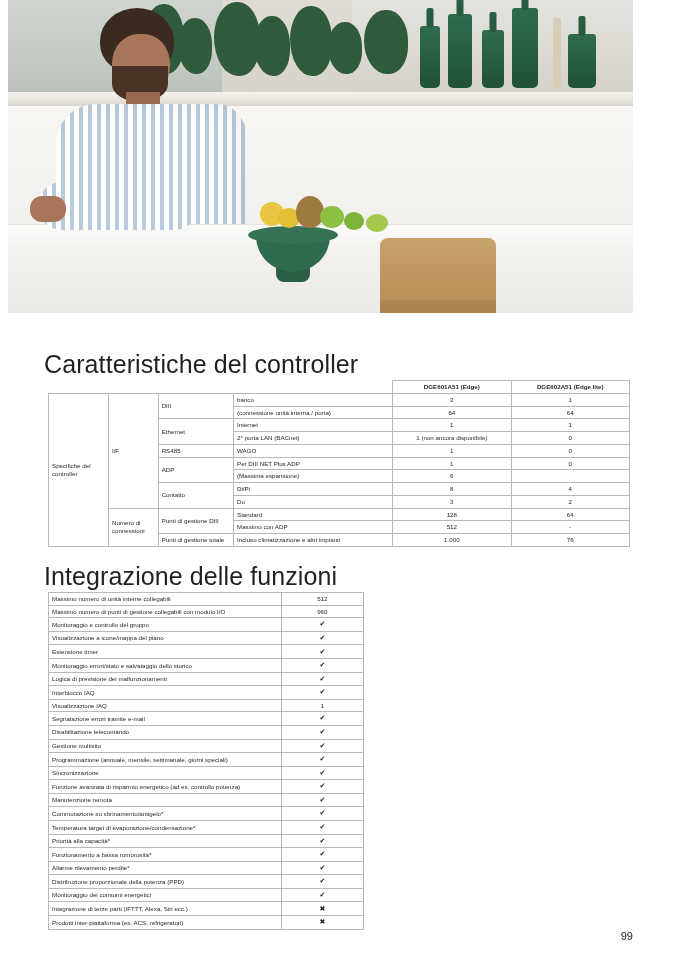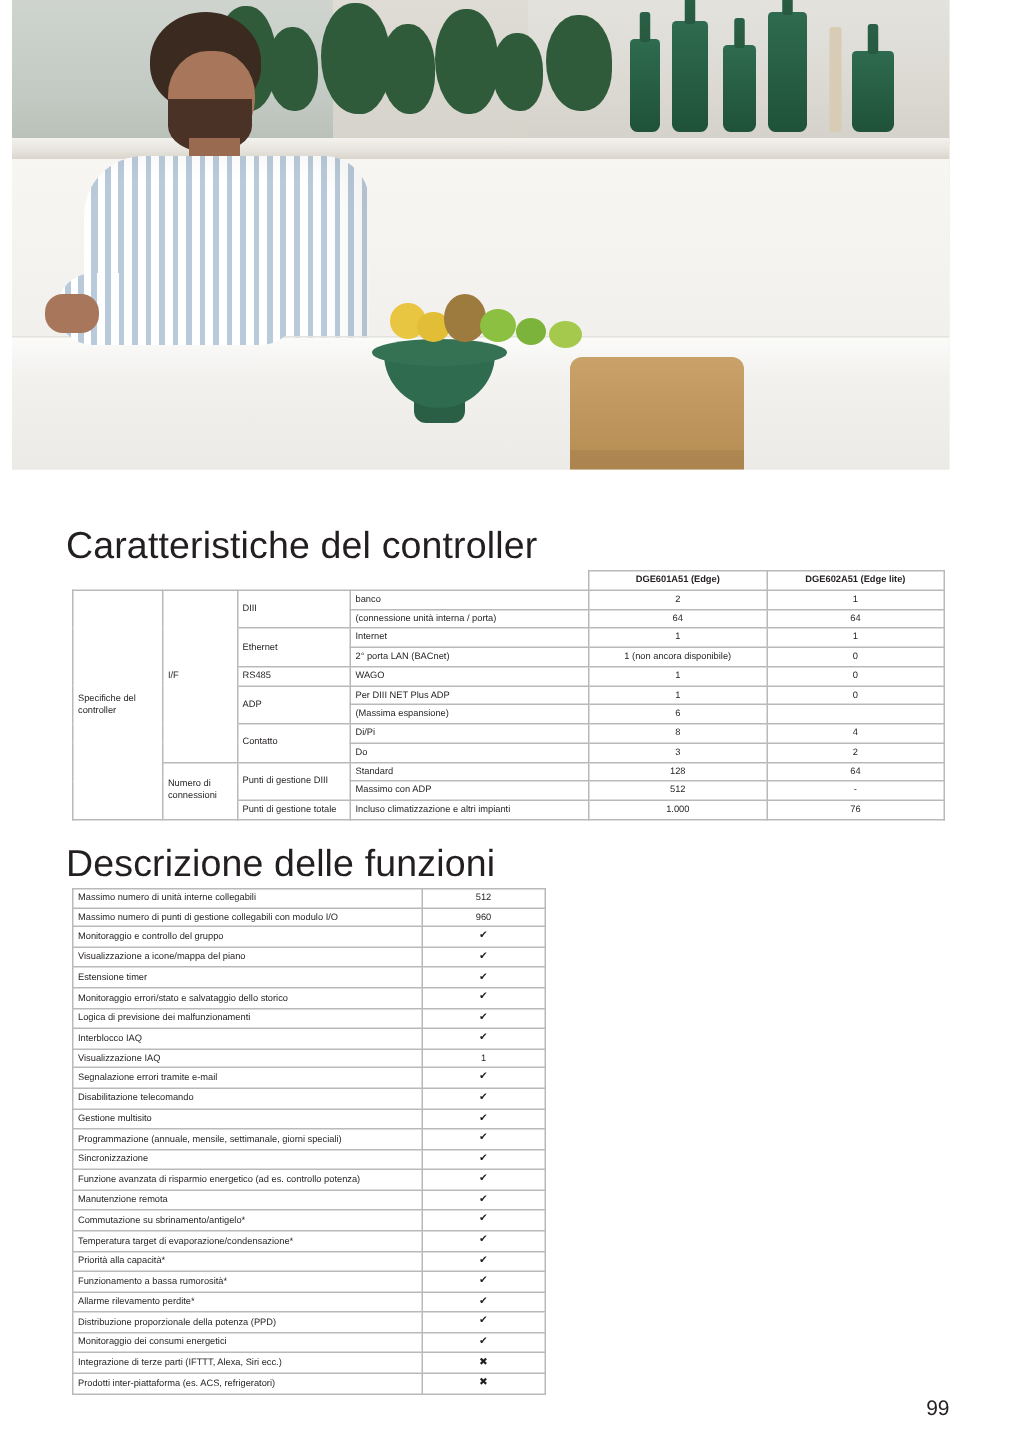--- a/index.html
+++ b/index.html
@@ -220,21 +220,21 @@
   .tbl2 .feat { width: 236px; }
   .tbl2 .val { width: 80px; text-align: center; }
   .mark-check { font-size: 7px; }
   .mark-x { font-size: 7px; }
 
   
   .page-number {
     position: absolute;
     right: 44px;
     top: 930px;
-    font-size: 14px;
+    font-size: 11px;
     color: #231f20;
   }
 </style>
 </head>
 <body>
 
 <div class="hero">
   <div class="hero-sky"></div>
   <div class="hero-wall"></div>
   <div class="hero-window"></div>
@@ -364,21 +364,21 @@
     </tr>
     <tr>
       <td class="c-row">Punti di gestione totale</td>
       <td class="c-desc">Incluso climatizzazione e altri impianti</td>
       <td class="val">1.000</td>
       <td class="val">76</td>
     </tr>
   </tbody>
 </table>
 
-<h1 class="section-title" id="title-functions">Descrizione delle funzioni</h1>
+<h1 class="section-title" id="title-functions">Integrazione delle funzioni</h1>
 
 <table class="tbl2">
   <tbody>
     <tr>
         <td class="feat">Massimo numero di unità interne collegabili</td>
         <td class="val">512</td>
       </tr>
     <tr>
         <td class="feat">Massimo numero di punti di gestione collegabili con modulo I/O</td>
         <td class="val">960</td>

